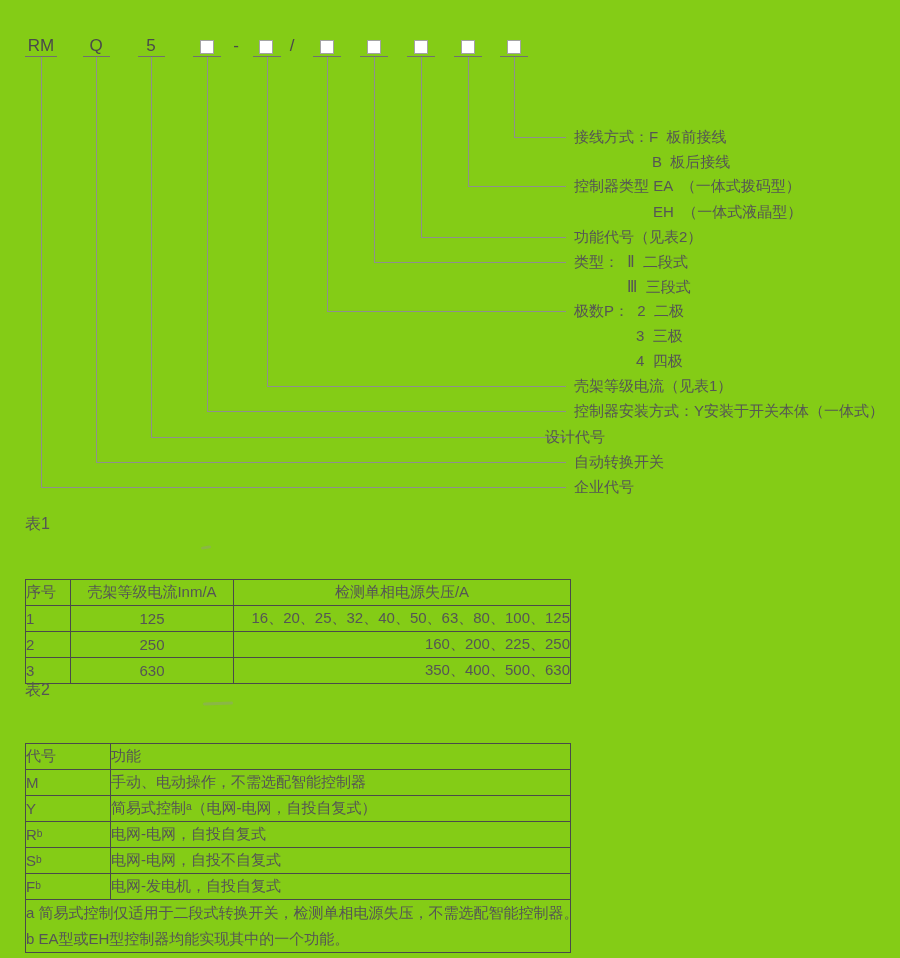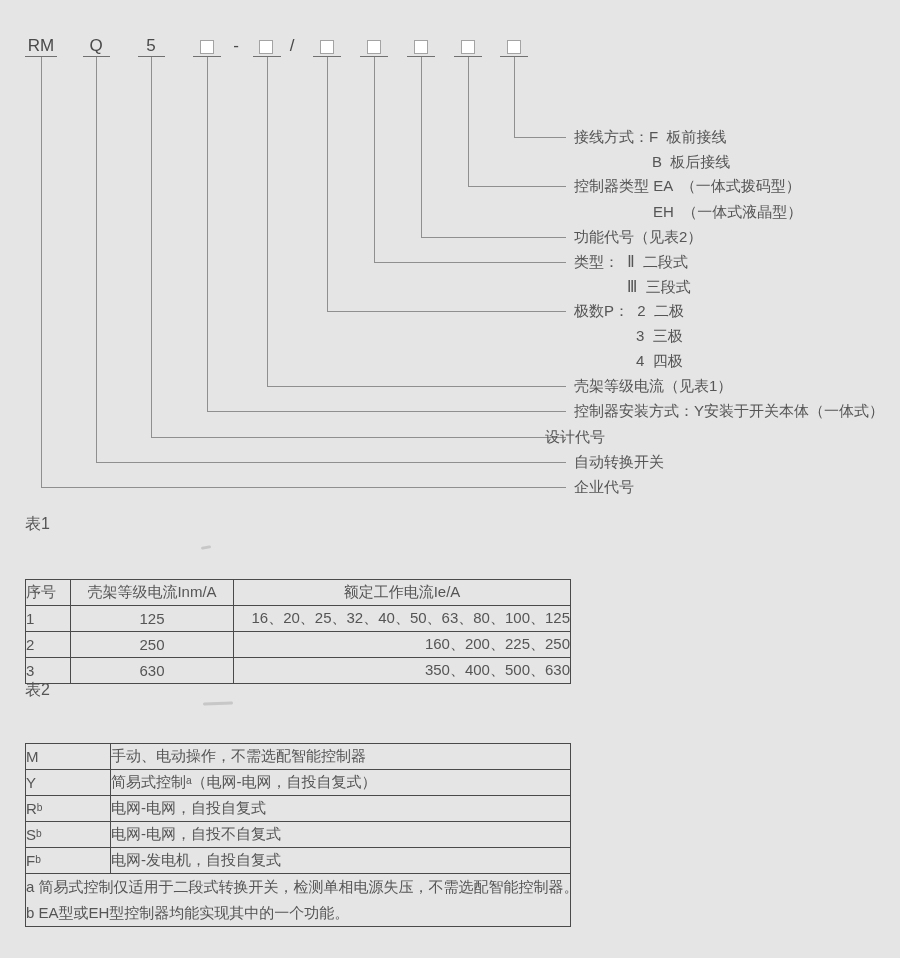--- a/index.html
+++ b/index.html
@@ -1,17 +1,17 @@
 <!DOCTYPE html>
 <html><head>
 <meta charset="utf-8">
 <style>
   html,body{margin:0;padding:0;background:#ffffff;}
   .page{
-    position:relative;width:900px;height:958px;background:#e5e5e5;
+    position:relative;width:900px;height:958px;background:#84cc16;
     font-family:"Liberation Sans","DejaVu Sans",sans-serif;color:#4d4d4d;
     overflow:hidden;
   }
   
   .code{
     position:absolute;top:37px;height:18px;line-height:18px;
     font-size:17px;color:#4a4a4a;transform:translateX(-50%);white-space:pre;
   }
   .cbox{
     position:absolute;top:40px;width:12px;height:12px;
@@ -110,21 +110,21 @@
   <table class="t" style="top:551px;width:545px">
     <colgroup>
         <col style="width:45px">
         <col style="width:163px">
         <col style="width:337px">
       </colgroup>
     <tbody>
         <tr>
       <td class="c-num">序号</td>
       <td class="c-center">壳架等级电流Inm/A</td>
-      <td class="c-center">额定工作电流Ie/A</td>
+      <td class="c-center">检测单相电源失压/A</td>
     </tr>
     <tr>
       <td class="c-num">1</td>
       <td class="c-center">125</td>
       <td class="c-list">16、20、25、32、40、50、63、80、100、125</td>
     </tr>
     <tr>
       <td class="c-num">2</td>
       <td class="c-center">250</td>
       <td class="c-list">160、200、225、250</td>
@@ -137,20 +137,24 @@
   </tbody>
     </table>
 
   <div class="tbl-title" style="top:682px">表2</div>
   <table class="t" style="top:715px;width:545px">
     <colgroup>
         <col style="width:85px">
         <col style="width:460px">
       </colgroup>
     <tbody>
+        <tr>
+      <td class="c-num">代号</td>
+      <td class="c-func">功能</td>
+    </tr>
     <tr>
       <td class="c-code">M</td>
       <td class="c-func">手动、电动操作，不需选配智能控制器</td>
     </tr>
     <tr>
       <td class="c-code">Y</td>
       <td class="c-func">简易式控制ᵃ（电网-电网，自投自复式）</td>
     </tr>
     <tr>
       <td class="c-code">Rᵇ</td>

